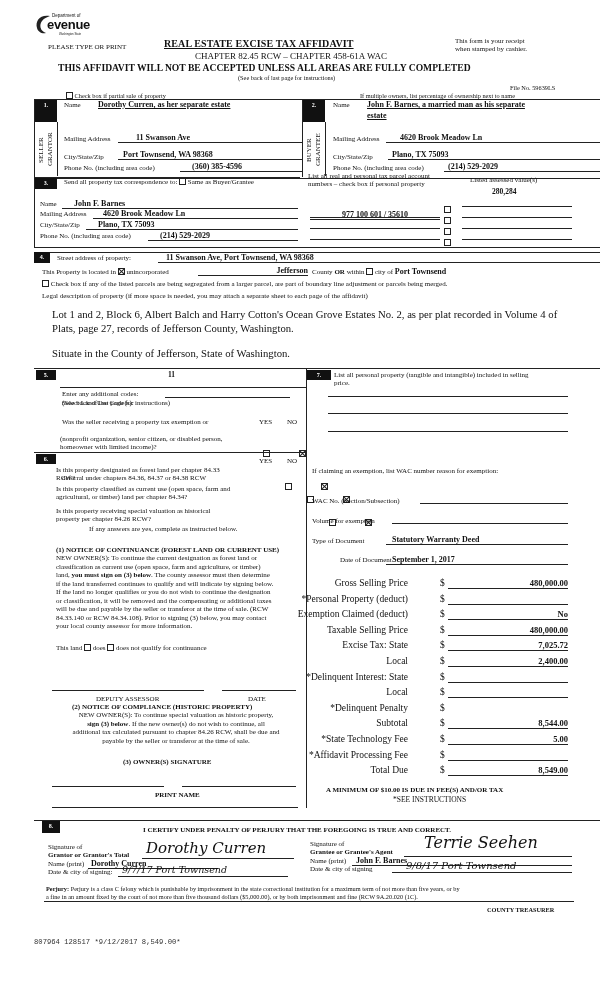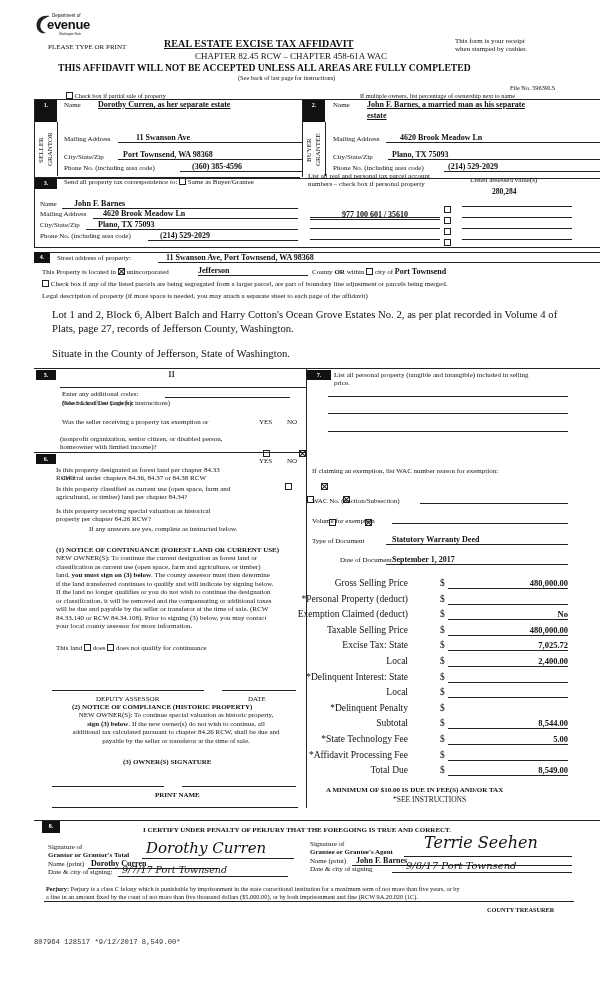--- a/index.html
+++ b/index.html
@@ -138,21 +138,21 @@
 
 <div class="line" style="left:34px;top:252px;width:566px;"></div>
 <div class="secnum" style="left:34px;top:252px;width:16px;height:11px;">4.</div>
 <div class="abs t7" style="left:57px;top:254px;">Street address of property:</div>
 <div class="abs ul val" style="left:158px;top:253px;width:442px;padding-left:8px;box-sizing:border-box;">11 Swanson Ave, Port Townsend, WA  98368</div>
 <div class="abs t7" style="left:42px;top:268px;">
   <span>This Property is located in</span>
   <span class="box x"></span>
   <span>unincorporated</span>
 </div>
-<div class="abs ul val" style="left:198px;top:266px;width:110px;text-align:left;">Jefferson</div>
+<div class="abs ul val" style="left:198px;top:266px;width:110px;text-align:right;">Jefferson</div>
 <div class="abs t7" style="left:312px;top:268px;">
   <span>County</span>
   <b>OR</b>
   <span>within</span>
   <span class="box"></span>
   <span>city of</span>
   <b style="font-size:8px;">Port Townsend</b>
 </div>
 <div class="abs t7" style="left:42px;top:280px;">
   <span class="box"></span>

